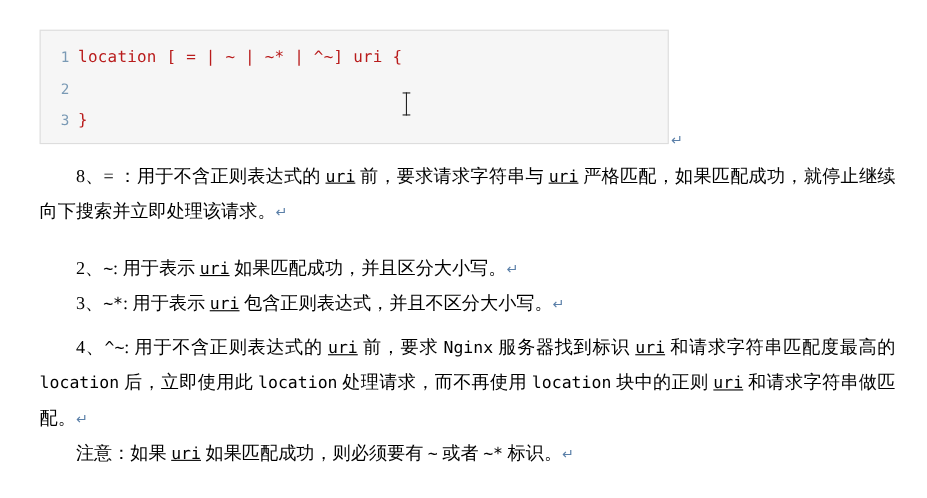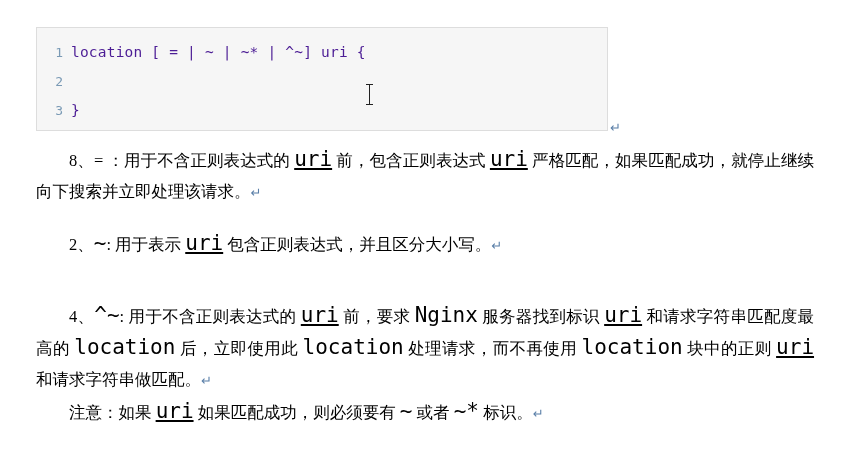--- a/index.html
+++ b/index.html
@@ -45,21 +45,21 @@
   .code-gutter {
     width: 26px;
     text-align: right;
     color: #7a9ab5;
     font-family: "DejaVu Sans Mono", monospace;
     font-size: 13px;
     flex: 0 0 26px;
     padding-right: 8px;
   }
   .code-text {
-    color: #4c1d95;
+    color: #b91c1c;
     letter-spacing: 0.2px;
   }
   .caret {
     position: absolute;
     left: 369px;
     top: 84px;
     width: 1px;
     height: 21px;
     background: #222222;
   }
@@ -91,21 +91,21 @@
     width: 778px;
     font-size: 16.5px;
     line-height: 31px;
     text-align: justify;
     color: #000000;
     font-family: "Liberation Serif", serif;
   }
   .indent { text-indent: 2em; }
   .mono {
     font-family: "DejaVu Sans Mono", monospace;
-    font-size: 21px;
+    font-size: 15px;
   }
   .u {
     text-decoration: underline;
     text-decoration-color: #000;
   }
   .pil {
     color: #5a7fa8;
     font-size: 13px;
   }
 
@@ -137,27 +137,30 @@
       <span class="code-text">}</span>
     </div>
 
   </div>
 
   <div class="caret"></div>
 
   <div class="block-pilcrow">↵</div>
 
   <div class="para indent p1">
-    <span>8、= ：用于不含正则表达式的 </span><span class="mono u">uri</span><span> 前，包含正则表达式 </span><span class="mono u">uri</span><span> 严格匹配，如果匹配成功，就停止继续向下搜索并立即处理该请求。</span><span class="pil">↵</span>
+    <span>8、= ：用于不含正则表达式的 </span><span class="mono u">uri</span><span> 前，要求请求字符串与 </span><span class="mono u">uri</span><span> 严格匹配，如果匹配成功，就停止继续向下搜索并立即处理该请求。</span><span class="pil">↵</span>
   </div>
 
   <div class="para indent p2">
-    <span>2、</span><span class="mono">~</span><span>: 用于表示 </span><span class="mono u">uri</span><span> 包含正则表达式，并且区分大小写。</span><span class="pil">↵</span>
+    <span>2、</span><span class="mono">~</span><span>: 用于表示 </span><span class="mono u">uri</span><span> 如果匹配成功，并且区分大小写。</span><span class="pil">↵</span>
   </div>
 
+  <div class="para indent p3">
+    <span>3、</span><span class="mono">~*</span><span>: 用于表示 </span><span class="mono u">uri</span><span> 包含正则表达式，并且不区分大小写。</span><span class="pil">↵</span>
+  </div>
 
   <div class="para indent p4">
     <span>4、</span><span class="mono">^~</span><span>: 用于不含正则表达式的  </span><span class="mono u">uri</span><span> 前，要求 </span><span class="mono">Nginx</span><span> 服务器找到标识 </span><span class="mono u">uri</span><span> 和请求字符串匹配度最高的 </span><span class="mono">location</span><span> 后，立即使用此 </span><span class="mono">location</span><span> 处理请求，而不再使用 </span><span class="mono">location</span><span> 块中的正则 </span><span class="mono u">uri</span><span> 和请求字符串做匹配。</span><span class="pil">↵</span>
   </div>
 
   <div class="para indent p5">
     <span>注意：如果 </span><span class="mono u">uri</span><span> 如果匹配成功，则必须要有 </span><span class="mono">~</span><span> 或者 </span><span class="mono">~*</span><span> 标识。</span><span class="pil">↵</span>
   </div>
 
 </div>

